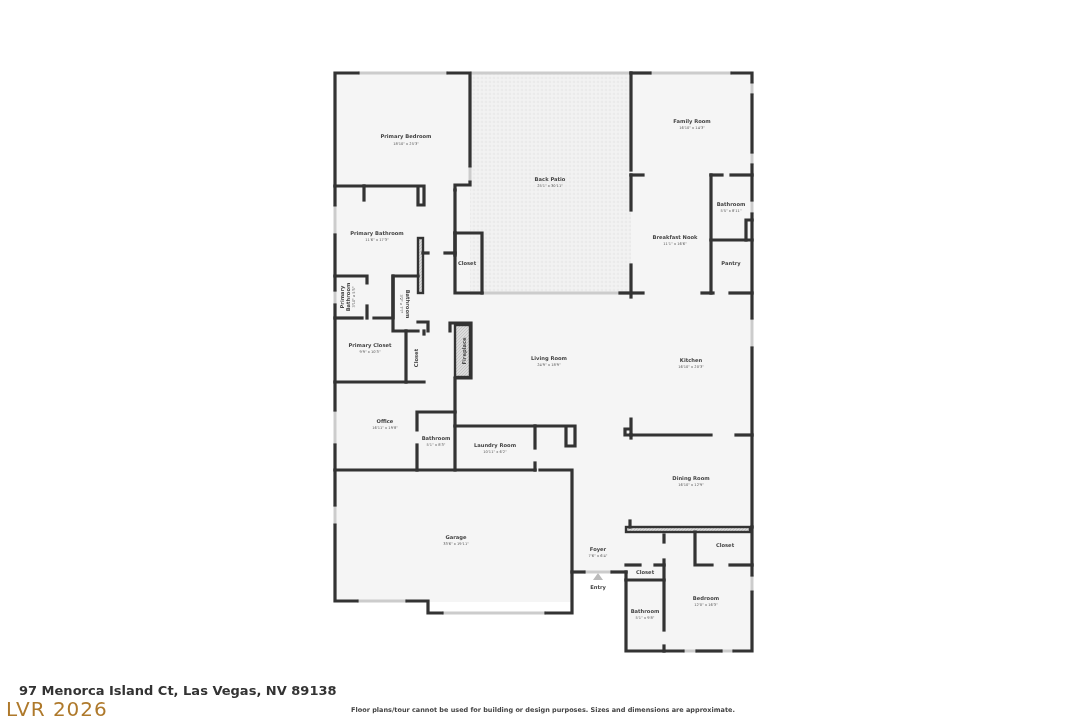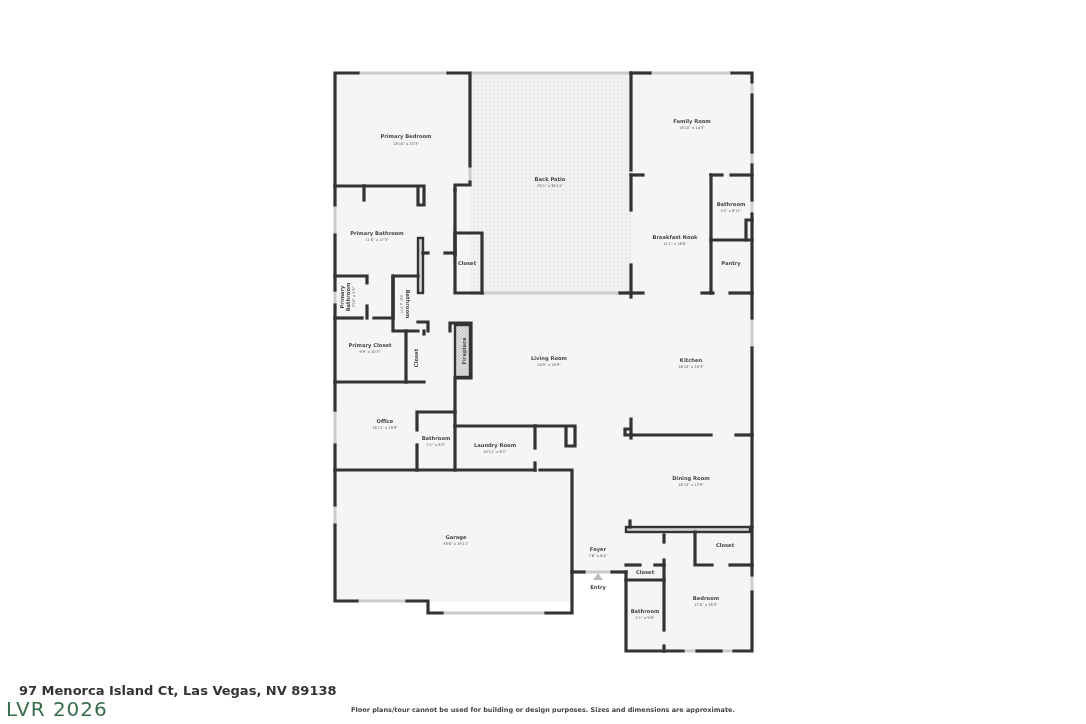--- a/index.html
+++ b/index.html
@@ -4,21 +4,21 @@
 <style>
   html,body{margin:0;padding:0;background:#ffffff;}
   body{width:1086px;height:724px;position:relative;overflow:hidden;font-family:"DejaVu Sans","Liberation Sans",sans-serif;}
   svg.plan{position:absolute;left:0;top:0;}
   .wall{stroke:#333333;stroke-width:3.2;fill:none;stroke-linecap:square;}
   .window{stroke:#cccccc;stroke-width:3;fill:none;}
   .floor{fill:#f5f5f5;}
   .rname{font-family:"DejaVu Sans","Liberation Sans",sans-serif;font-size:5.2px;fill:#444444;font-weight:bold;text-anchor:middle;}
   .rdim{font-family:"DejaVu Sans","Liberation Sans",sans-serif;font-size:3.6px;fill:#555555;text-anchor:middle;}
   .address{position:absolute;left:19px;top:683px;font-size:13px;font-weight:bold;color:#333333;font-family:"DejaVu Sans","Liberation Sans",sans-serif;}
-  .watermark{position:absolute;left:6px;top:697px;font-size:20px;color:#14532d;letter-spacing:1px;font-family:"DejaVu Sans","Liberation Sans",sans-serif;opacity:.85;}
+  .watermark{position:absolute;left:6px;top:697px;font-size:20px;color:#a16207;letter-spacing:1px;font-family:"DejaVu Sans","Liberation Sans",sans-serif;opacity:.85;}
   .disclaimer{position:absolute;left:0;width:1086px;text-align:center;top:706px;font-size:6.5px;font-weight:bold;color:#444444;font-family:"DejaVu Sans","Liberation Sans",sans-serif;}
   .disclaimer span{position:relative;left:0px;}
 </style>
 </head>
 <body>
 
 <svg class="plan" width="1086" height="724" viewBox="0 0 1086 724">
   <defs>
     <pattern id="patio" width="4" height="4" patternUnits="userSpaceOnUse">
       <rect width="4" height="4" fill="#f2f2f2"></rect>

